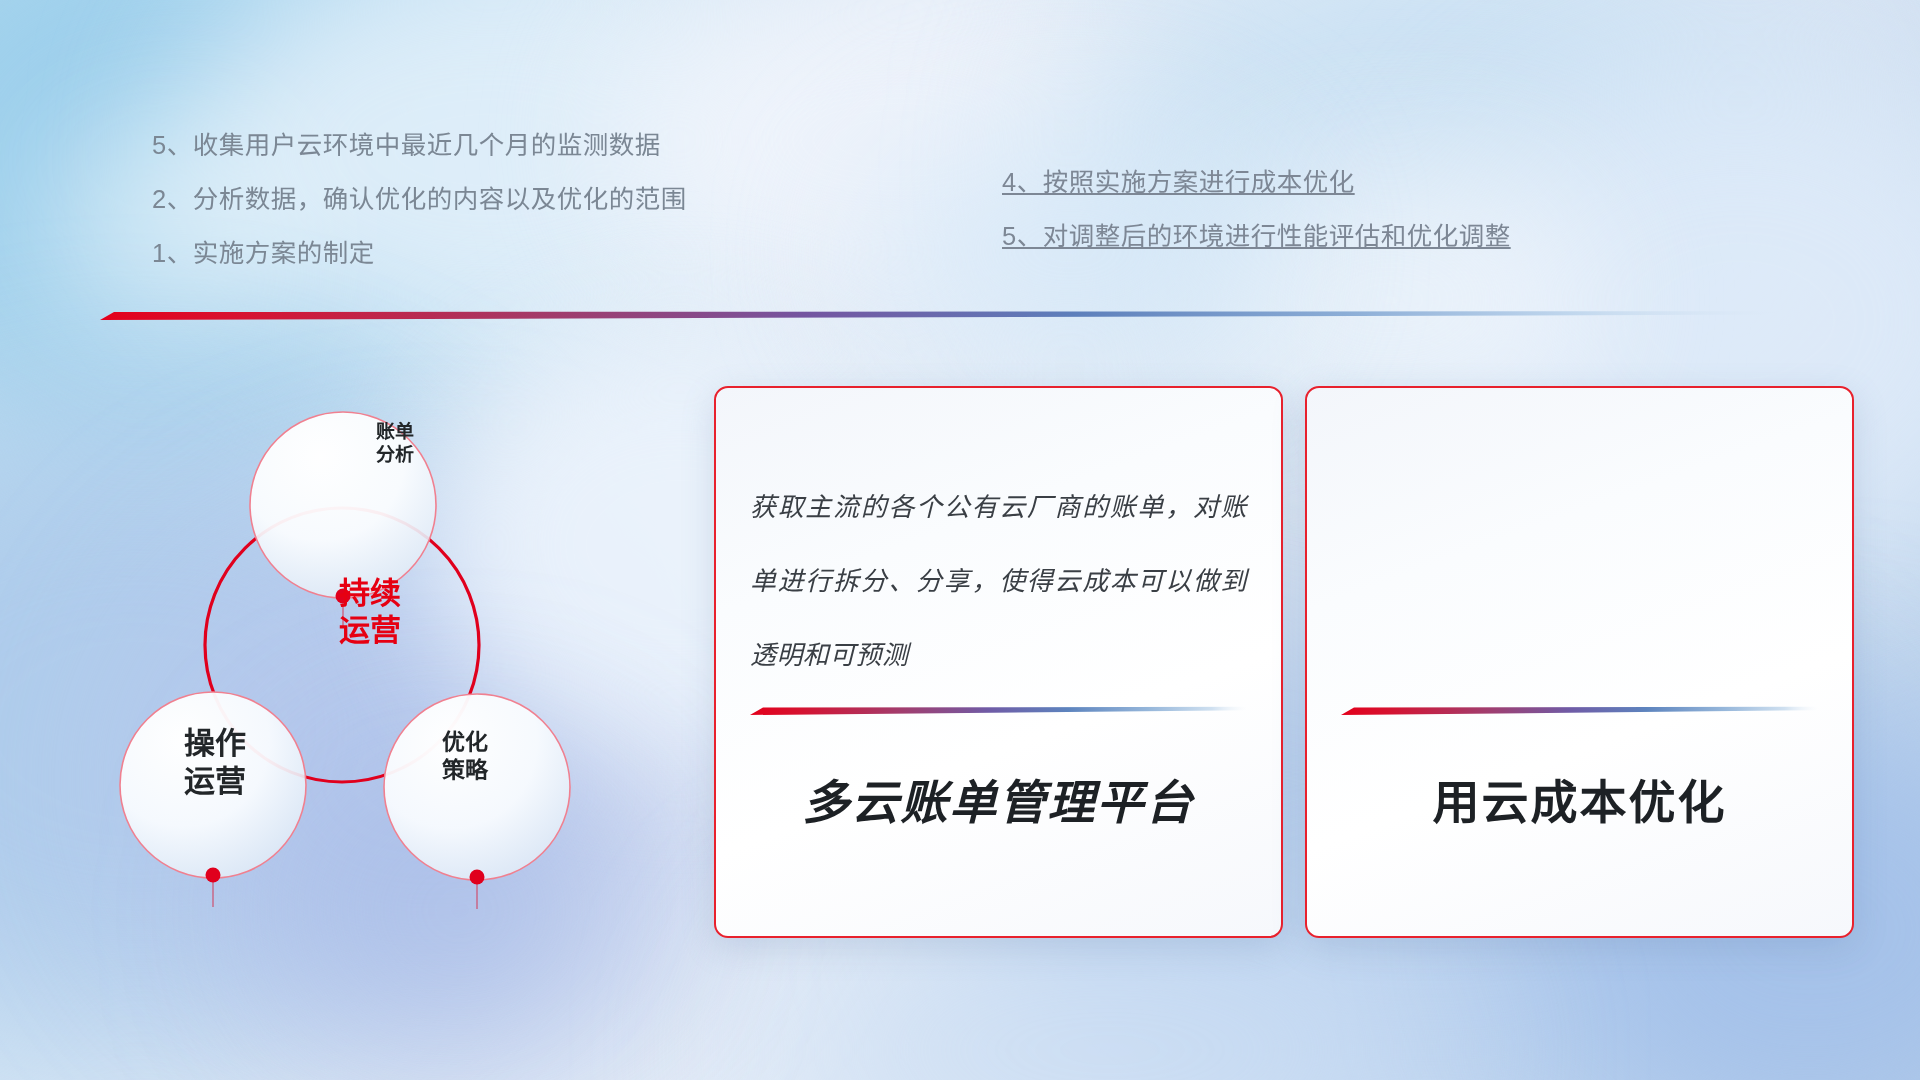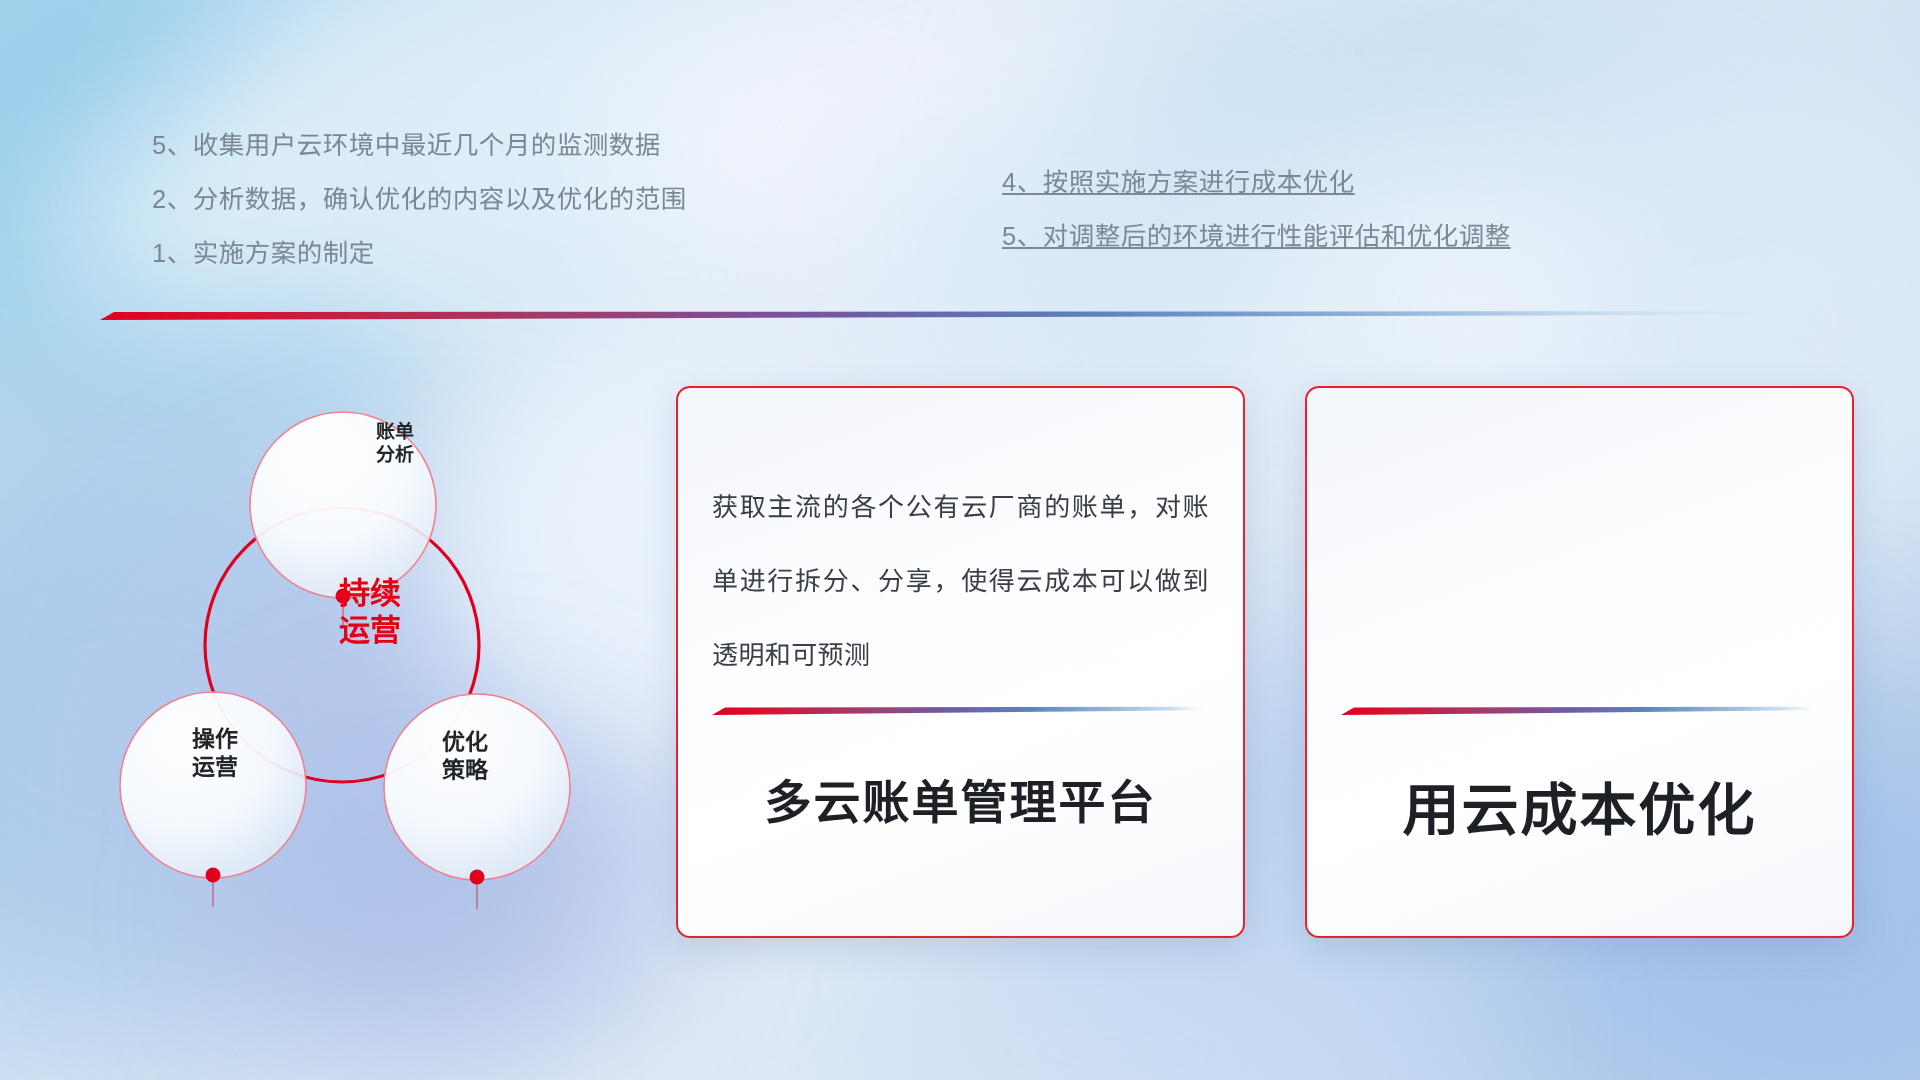--- a/index.html
+++ b/index.html
@@ -55,47 +55,47 @@
   #divider svg{display:block;}
 
   
   #venn{position:absolute;left:95px;top:345px;width:520px;height:600px;}
   #venn svg{display:block;}
   .venn-label{
     position:absolute;text-align:center;color:#222629;
     font-weight:bold;line-height:1.22;pointer-events:none;
   }
   .vl-top{left:215px;top:75px;width:170px;font-size:19px;}
-  .vl-bl{left:40px;top:380px;width:160px;font-size:23px;}
+  .vl-bl{left:40px;top:380px;width:160px;font-size:31px;}
   .vl-br{left:290px;top:383px;width:160px;font-size:23px;}
   .vl-center{left:190px;top:230px;width:170px;font-size:31px;color:#e60012;line-height:1.2;}
 
   
   .card{
     position:absolute;top:386px;height:548px;
     border:2px solid #e8212d;border-radius:14px;
     background:linear-gradient(160deg,#f3f6fb 0%,#fafcfe 30%,#ffffff 62%,#f6f8fc 100%);
     box-shadow:0 10px 34px rgba(90,120,165,0.20);
     overflow:hidden;
   }
-  #card-1{left:676px;width:565px;}
+  #card-1{left:714px;width:565px;font-style:italic;}
   #card-2{left:1305px;width:545px;}
   .card-body{
     position:absolute;left:0;right:0;top:82px;
     padding:0 34px;
     font-size:26px;line-height:74px;color:#3a3f45;
     text-align:justify;text-align-last:left;
     letter-spacing:0.4px;
   }
   .card-rule{position:absolute;left:34px;top:318px;width:calc(100% - 68px);height:10px;}
   .card-rule svg{display:block;}
   .card-title{
     position:absolute;left:0;right:0;top:376px;
     text-align:center;color:#1d2125;
-    font-size:57px;font-weight:bold;letter-spacing:2px;
+    font-size:47px;font-weight:bold;letter-spacing:2px;
   }
   #card-1 .card-title{font-size:47px;}
 </style>
 </head>
 <body>
 
 <div id="bg">
   <div class="bg-base"></div>
   <div class="blob b1"></div>
   <div class="blob b2"></div>

